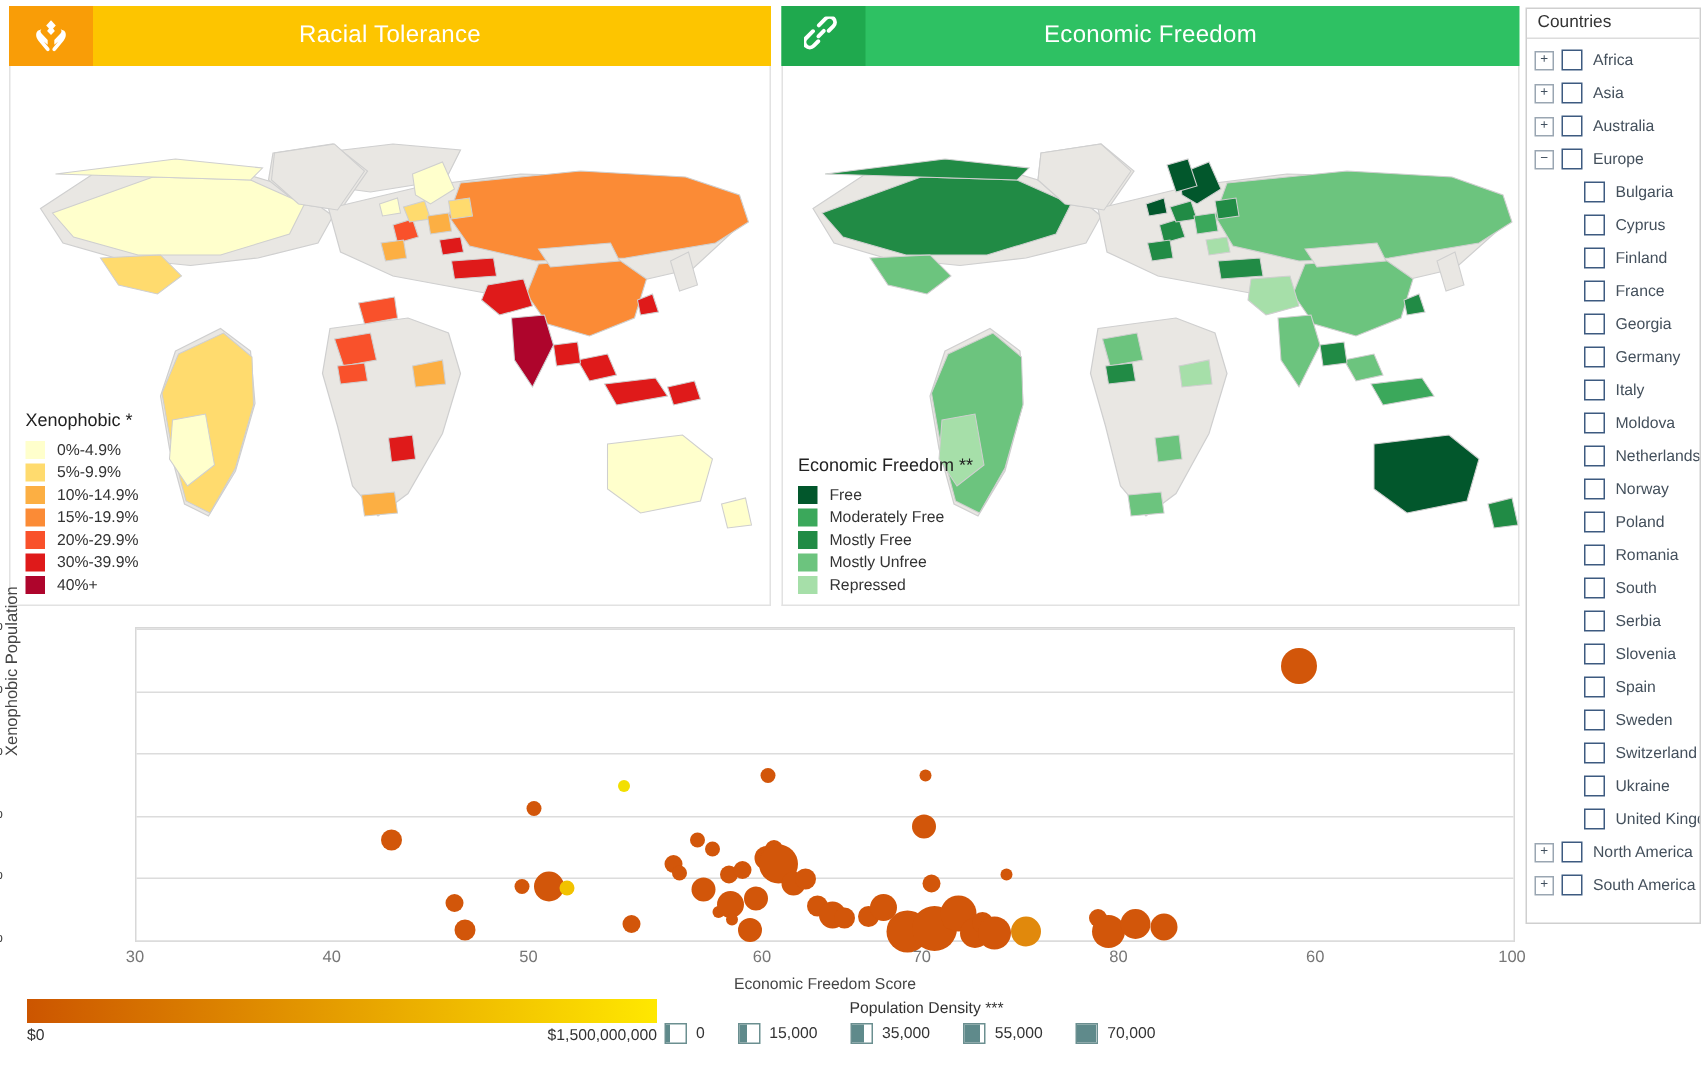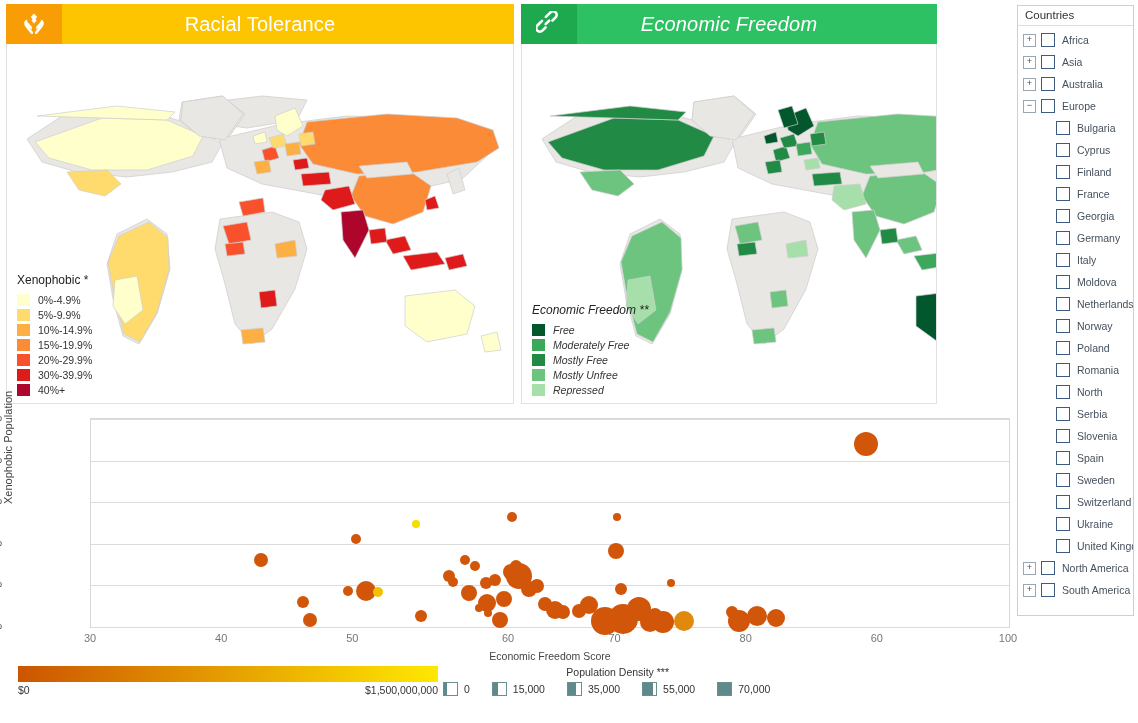--- a/index.html
+++ b/index.html
@@ -3,25 +3,25 @@
 <meta charset="utf-8">
 <style>
   html,body{margin:0;padding:0;background:#fff;}
   body{width:1138px;height:723px;overflow:hidden;
        font-family:"Liberation Sans",sans-serif;color:#333;}
   .app{position:relative;width:1138px;height:723px;}
 
   
   .panel{position:absolute;background:#fff;border:1px solid #d9d9d9;box-sizing:border-box;}
   #map-left{left:6px;top:4px;width:508px;height:400px;border:none;}
-  #map-right{left:521px;top:4px;width:416px;height:400px;border:none;font-style:italic;}
+  #map-right{left:521px;top:4px;width:492px;height:400px;border:none;}
 
   .pane-head{position:relative;height:40px;display:flex;align-items:center;box-sizing:border-box;}
   .pane-head .badge{width:56px;height:40px;display:flex;align-items:center;justify-content:center;flex:0 0 56px;}
-  .pane-head .ttl{flex:1;text-align:center;color:#fff;font-size:20px;letter-spacing:.2px;padding-right:56px;}
+  .pane-head .ttl{flex:1;text-align:center;color:#fff;font-size:16px;letter-spacing:.2px;padding-right:56px;}
   #head-left{background:#FDC500;}
   #head-left .badge{background:#F99D07;}
   #head-right{background:#2EC163;}
   #head-right .badge{background:#1FA94E;}
 
   .mapbody{position:relative;height:360px;background:#fff;overflow:hidden;border:1px solid #e2e2e2;border-top:none;box-sizing:border-box;}
   .mapsvg{position:absolute;left:0;top:0;}
 
   
   .maplegend{position:absolute;left:10px;bottom:6px;font-size:11px;color:#333;}
@@ -474,21 +474,21 @@
         <div class="trow child">
           <span class="cb"></span>
           <span class="tlb">Poland</span>
         </div>
         <div class="trow child">
           <span class="cb"></span>
           <span class="tlb">Romania</span>
         </div>
         <div class="trow child">
           <span class="cb"></span>
-          <span class="tlb">North</span>
+          <span class="tlb">South</span>
         </div>
         <div class="trow child">
           <span class="cb"></span>
           <span class="tlb">Serbia</span>
         </div>
         <div class="trow child">
           <span class="cb"></span>
           <span class="tlb">Slovenia</span>
         </div>
         <div class="trow child">

